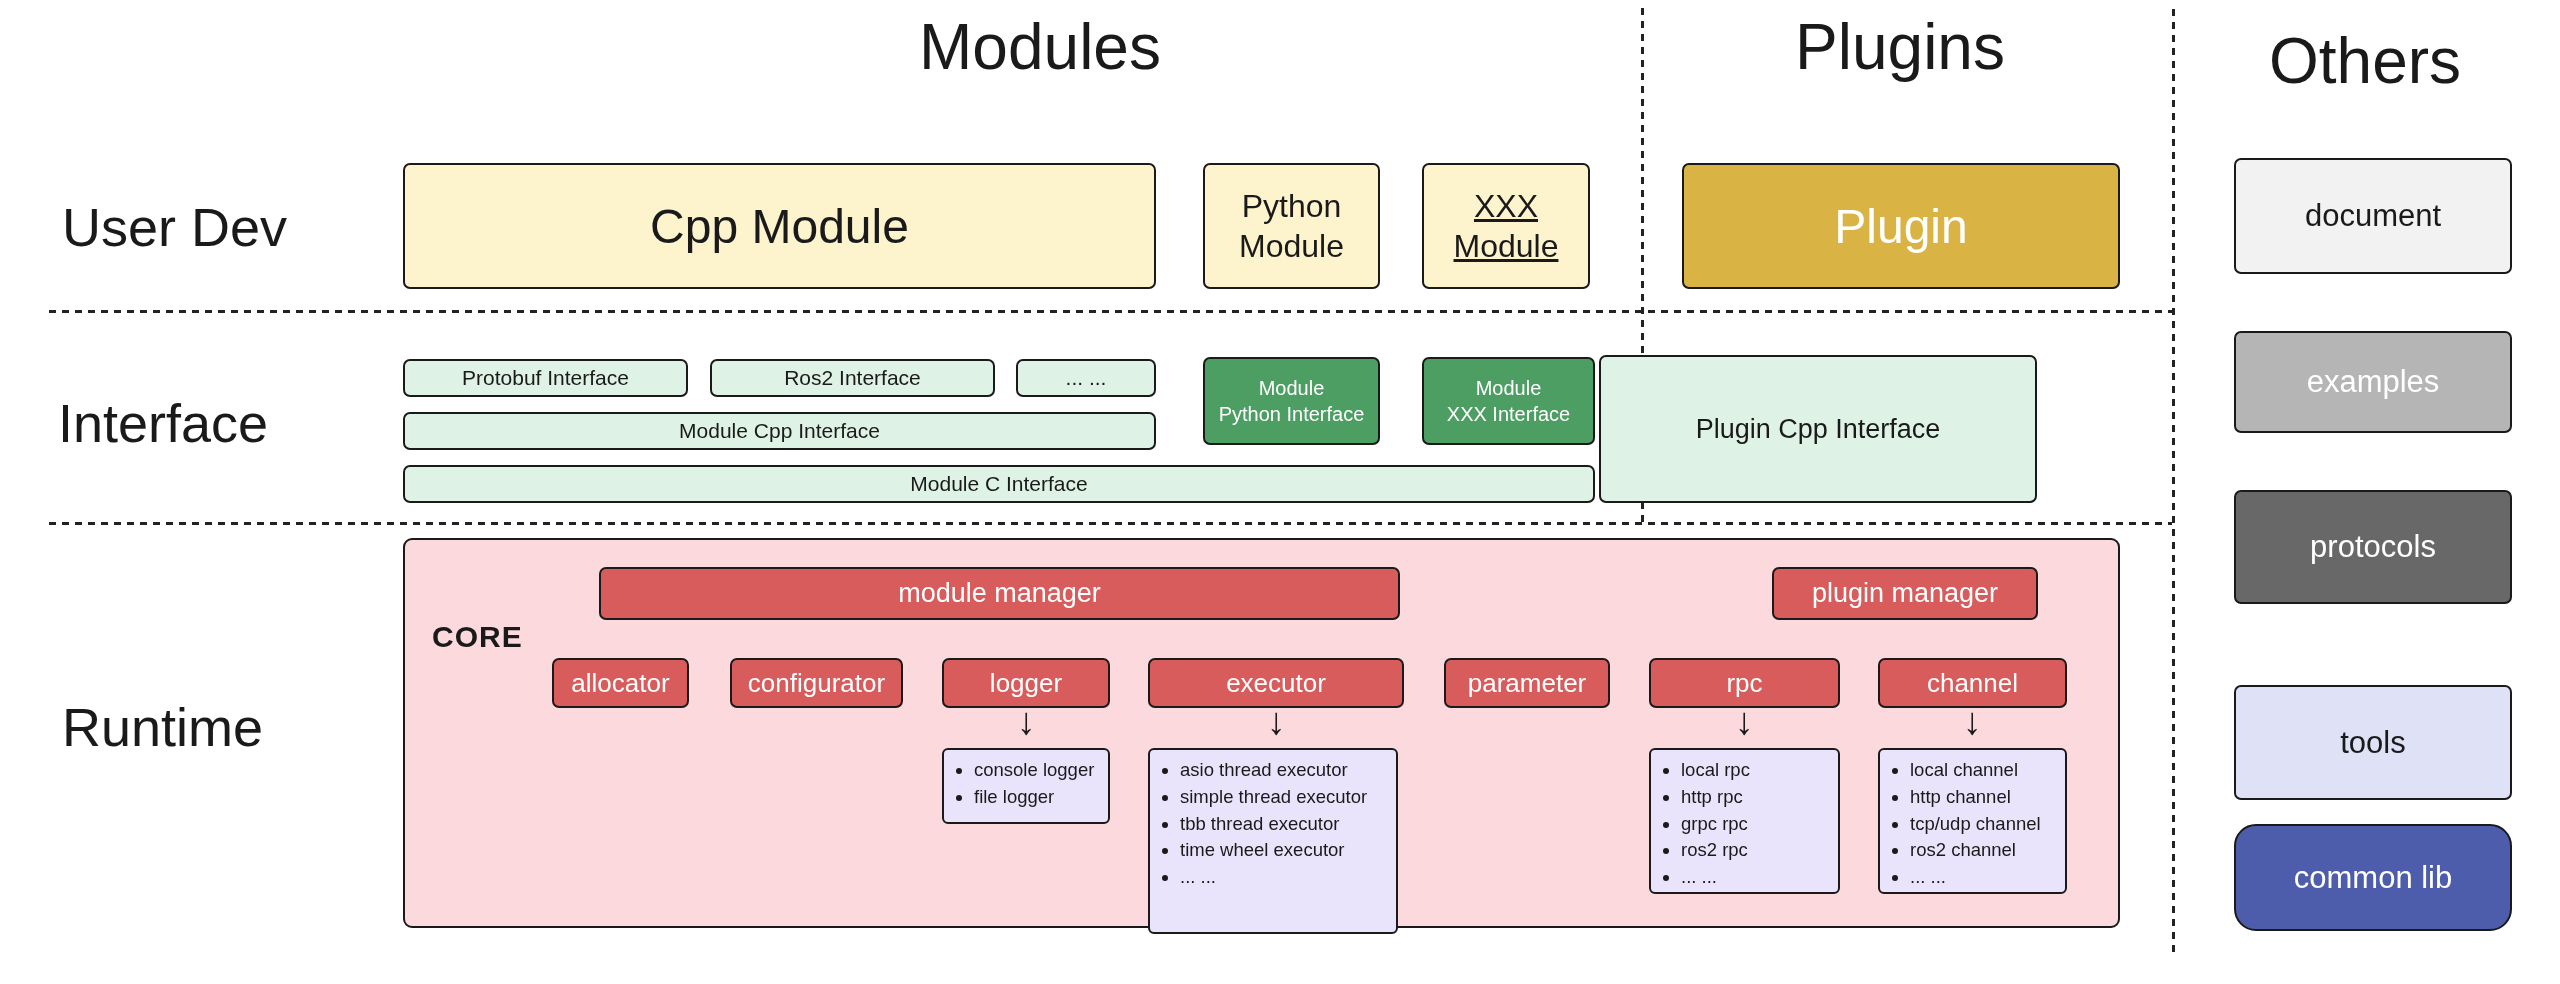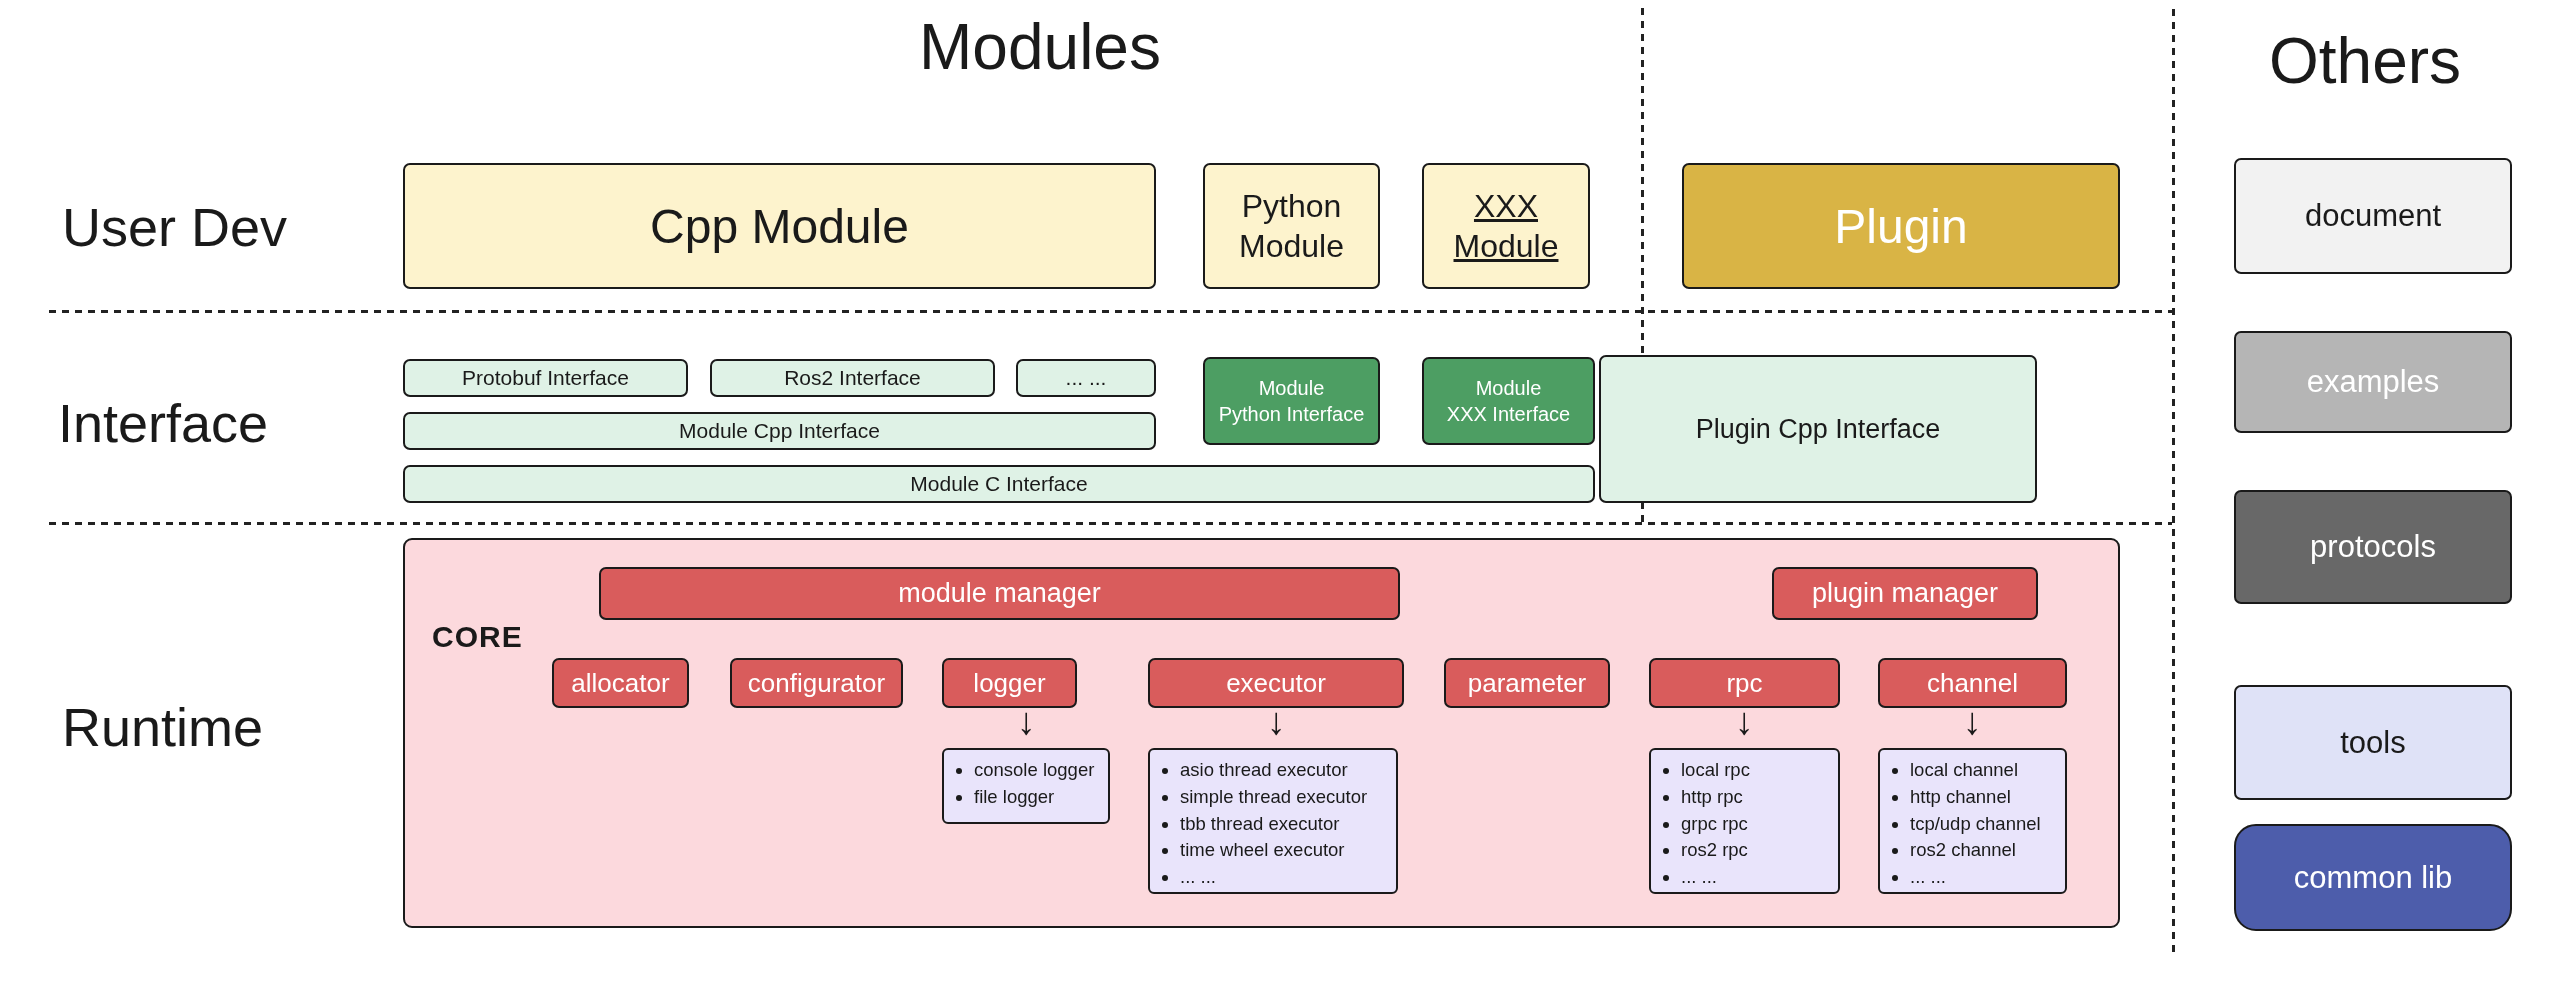--- a/index.html
+++ b/index.html
@@ -47,52 +47,53 @@
   #if-plugincpp{left:1599px;top:355px;width:438px;height:148px;font-size:27px;}
 
   #core-box{left:403px;top:538px;width:1717px;height:390px;border-radius:9px;}
   #core-label{position:absolute;left:432px;top:620px;font-size:30px;font-weight:bold;letter-spacing:1px;}
   #mod-mgr{left:599px;top:567px;width:801px;height:53px;font-size:27px;}
   #plugin-mgr{left:1772px;top:567px;width:266px;height:53px;font-size:27px;}
 
   .comp{height:50px;font-size:26px;}
   #c-allocator{left:552px;top:658px;width:137px;}
   #c-configurator{left:730px;top:658px;width:173px;}
-  #c-logger{left:942px;top:658px;width:135px;}
+  #c-logger{left:942px;top:658px;width:168px;}
   #c-executor{left:1148px;top:658px;width:256px;}
   #c-parameter{left:1444px;top:658px;width:166px;}
   #c-rpc{left:1649px;top:658px;width:191px;}
   #c-channel{left:1878px;top:658px;width:189px;}
 
   .arrow{position:absolute;width:40px;top:702px;font-size:38px;text-align:center;line-height:1;}
   #arrow-logger{left:1006px;}
   #arrow-executor{left:1256px;}
   #arrow-rpc{left:1724px;}
   #arrow-channel{left:1952px;}
 
   .blist{align-items:flex-start;justify-content:flex-start;border-radius:6px;border-width:2px;}
   .blist ul{margin:7px 0 6px 0;padding-left:30px;text-align:left;font-size:18.5px;line-height:1.45;}
   #list-logger{left:942px;top:748px;width:168px;height:76px;}
-  #list-executor{left:1148px;top:748px;width:250px;height:146px;}
+  #list-executor{left:1148px;top:748px;width:250px;height:186px;}
   #list-rpc{left:1649px;top:748px;width:191px;height:146px;}
   #list-channel{left:1878px;top:748px;width:189px;height:146px;}
 
   .other{left:2234px;width:278px;font-size:31px;}
   #other-0{top:158px;height:116px;}
   #other-1{top:331px;height:102px;}
   #other-2{top:490px;height:114px;}
   #other-3{top:653px;height:115px;}
   #other-4{top:824px;height:107px;}
 </style>
 </head>
 <body>
 
 <div id="canvas">
 
   <div class="title" id="title-modules">Modules</div>
+  <div class="title" id="title-plugins">Plugins</div>
   <div class="title" id="title-others">Others</div>
 
   <div class="rowlabel" id="label-interface">Interface</div>
   <div class="rowlabel" id="label-userdev">User Dev</div>
   <div class="rowlabel" id="label-runtime">Runtime</div>
 
   <div class="dash-h" id="hline1"></div>
   <div class="dash-h" id="hline2"></div>
   <div class="dash-v" id="vline1"></div>
   <div class="dash-v" id="vline2"></div>

